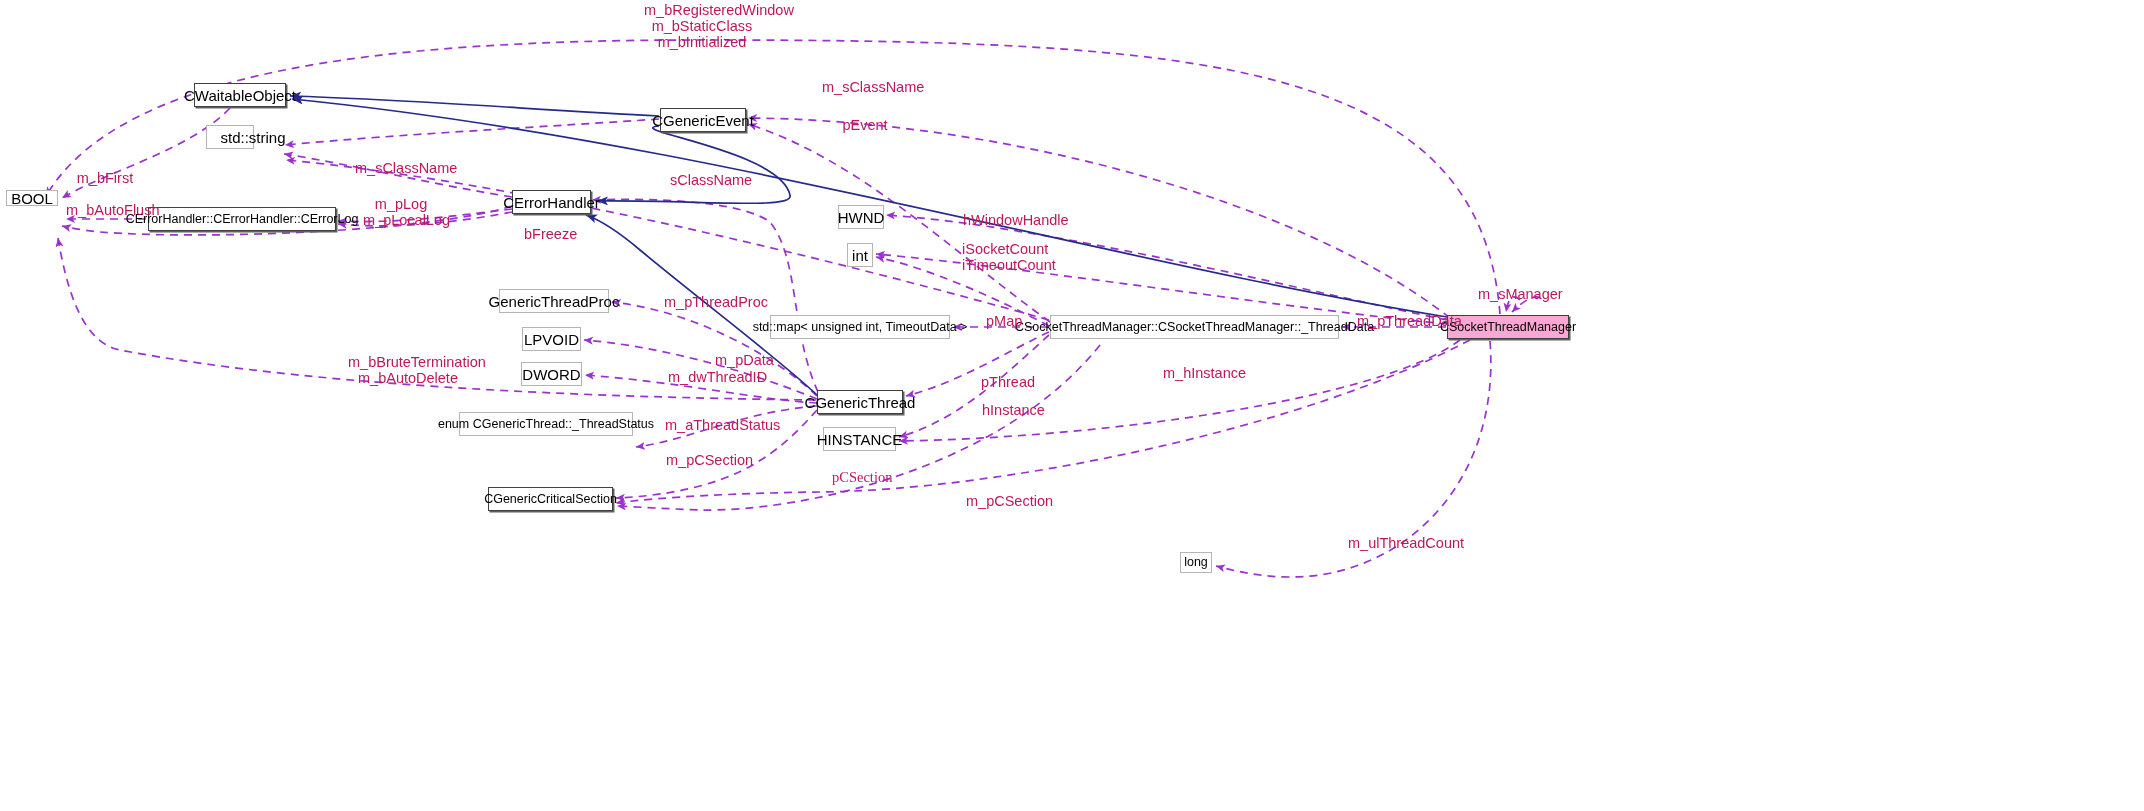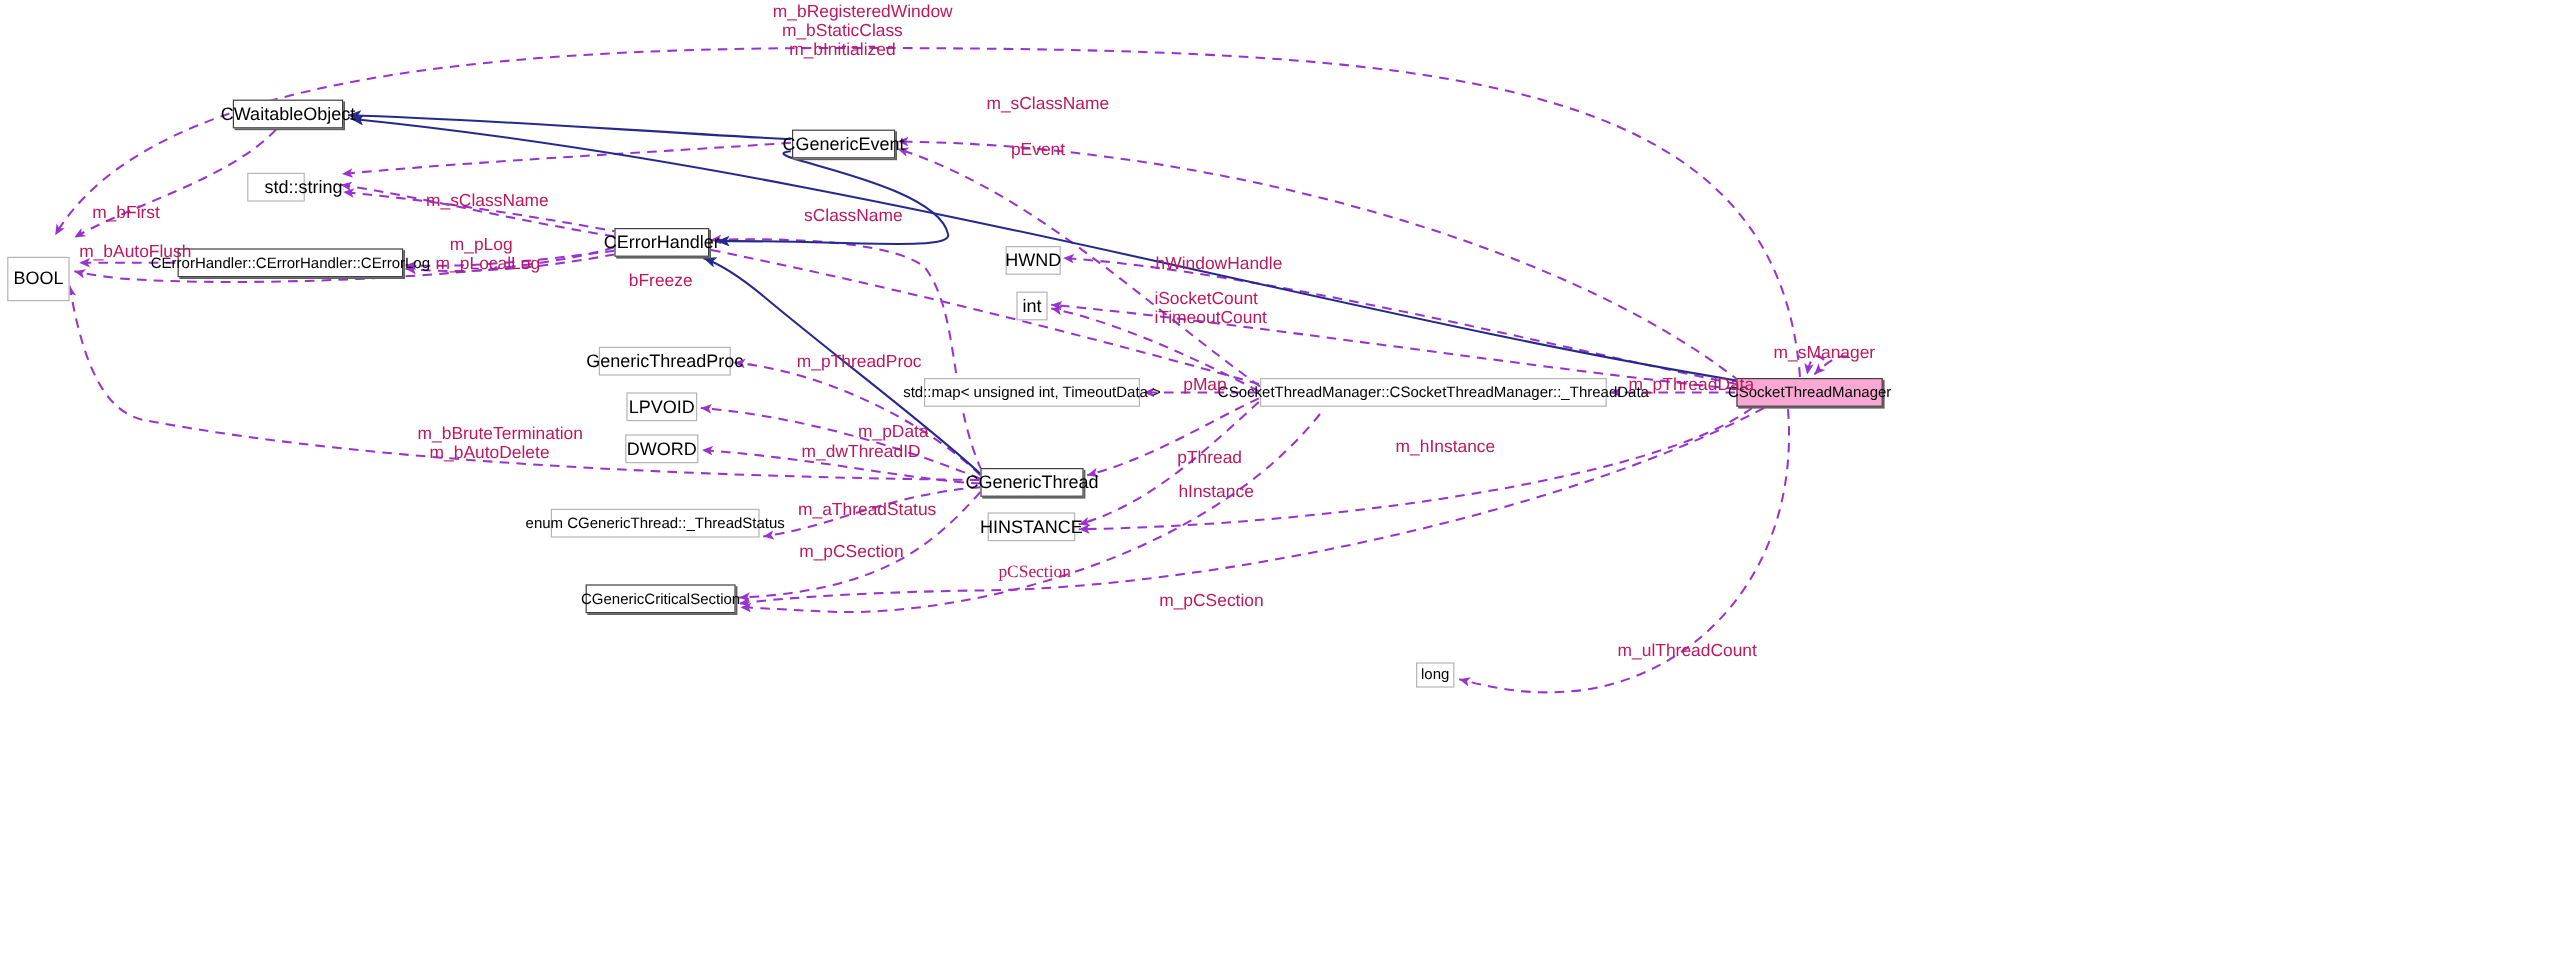--- a/index.html
+++ b/index.html
@@ -120,48 +120,48 @@
       <path d="M659,116 C540,110 400,99 290,96"></path>
 
       <path d="M1447,317 C1100,260 700,140 292,99"></path>
 
       <path d="M659,126 C620,130 780,150 790,195 C795,210 700,200 597,201"></path>
 
       <path d="M817,395 C780,360 700,300 640,250 C620,233 600,220 586,215"></path>
     </g>
   </svg>
 
-  <div class="node plain" style="left:6px;top:214px;width:52px;height:37px;">
+  <div class="node plain" style="left:6px;top:190px;width:52px;height:16px;">
       <span>BOOL</span>
     </div>
   <div class="node bold" style="left:194px;top:83px;width:92px;height:24px;">
       <span>CWaitableObject</span>
     </div>
-  <div class="node plain" style="left:206px;top:144px;width:44px;height:24px;padding-left:46px;">
+  <div class="node plain" style="left:206px;top:125px;width:44px;height:24px;padding-left:46px;">
       <span>std::string</span>
     </div>
   <div class="node bold" style="left:148px;top:207px;width:188px;height:24px;font-size:12.5px;">
       <span>CErrorHandler::CErrorHandler::CErrorLog</span>
     </div>
   <div class="node bold" style="left:512px;top:190px;width:79px;height:24px;">
       <span>CErrorHandler</span>
     </div>
   <div class="node bold" style="left:660px;top:108px;width:86px;height:24px;">
       <span>CGenericEvent</span>
     </div>
   <div class="node plain" style="left:499px;top:289px;width:110px;height:24px;">
       <span>GenericThreadProc</span>
     </div>
   <div class="node plain" style="left:522px;top:327px;width:59px;height:24px;">
       <span>LPVOID</span>
     </div>
   <div class="node plain" style="left:521px;top:362px;width:61px;height:24px;">
       <span>DWORD</span>
     </div>
-  <div class="node plain" style="left:459px;top:424px;width:174px;height:24px;font-size:12.5px;">
+  <div class="node plain" style="left:459px;top:412px;width:174px;height:24px;font-size:12.5px;">
       <span>enum CGenericThread::_ThreadStatus</span>
     </div>
   <div class="node bold" style="left:488px;top:487px;width:125px;height:24px;font-size:12.5px;">
       <span>CGenericCriticalSection</span>
     </div>
   <div class="node bold" style="left:817px;top:390px;width:86px;height:24px;">
       <span>CGenericThread</span>
     </div>
   <div class="node plain" style="left:823px;top:427px;width:73px;height:24px;">
       <span>HINSTANCE</span>

